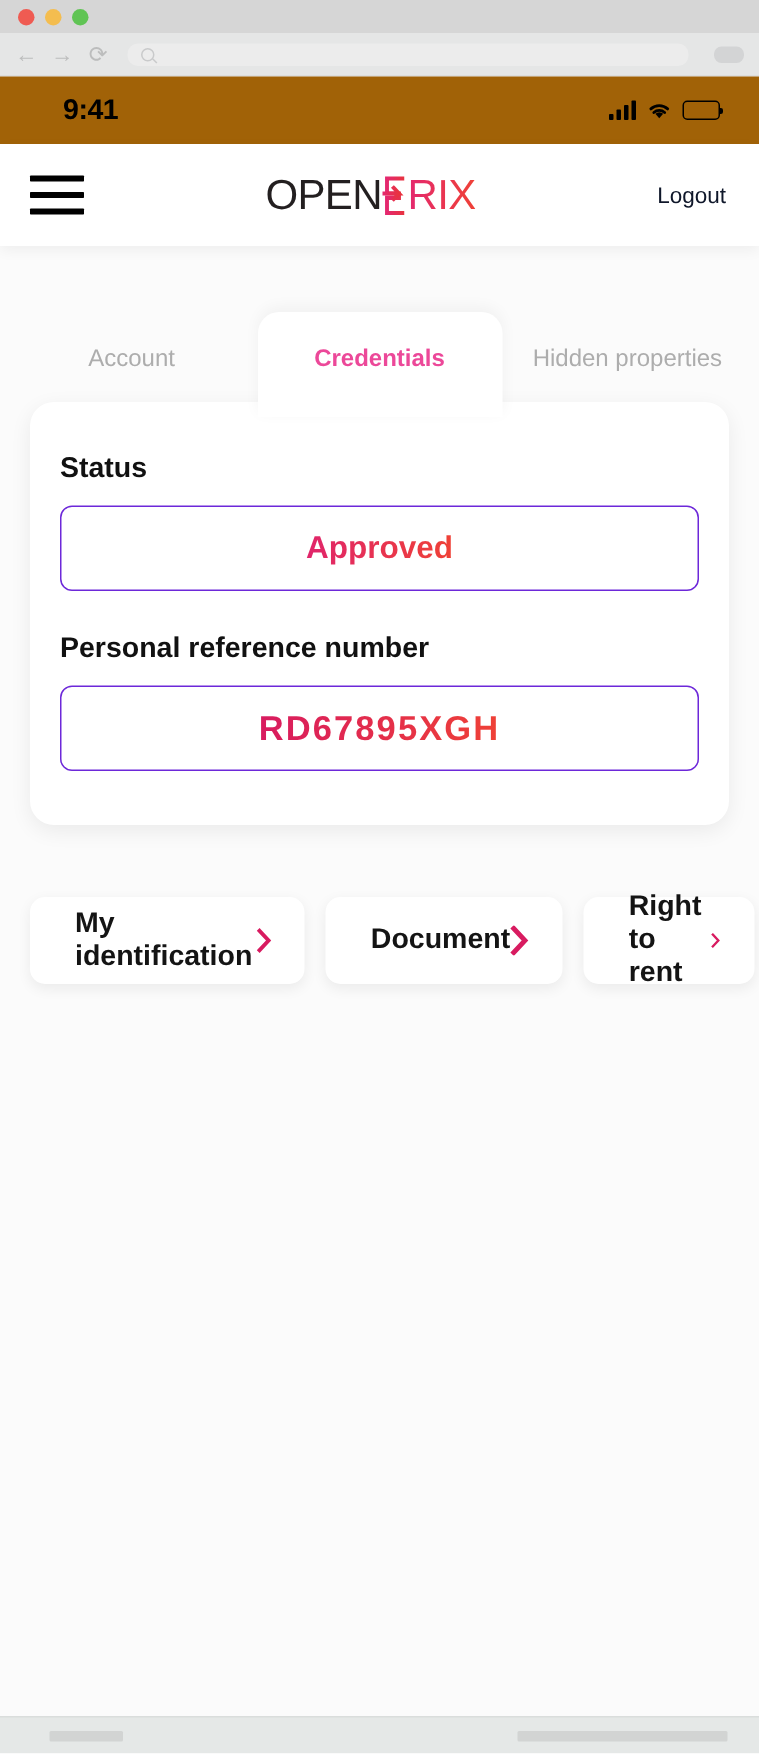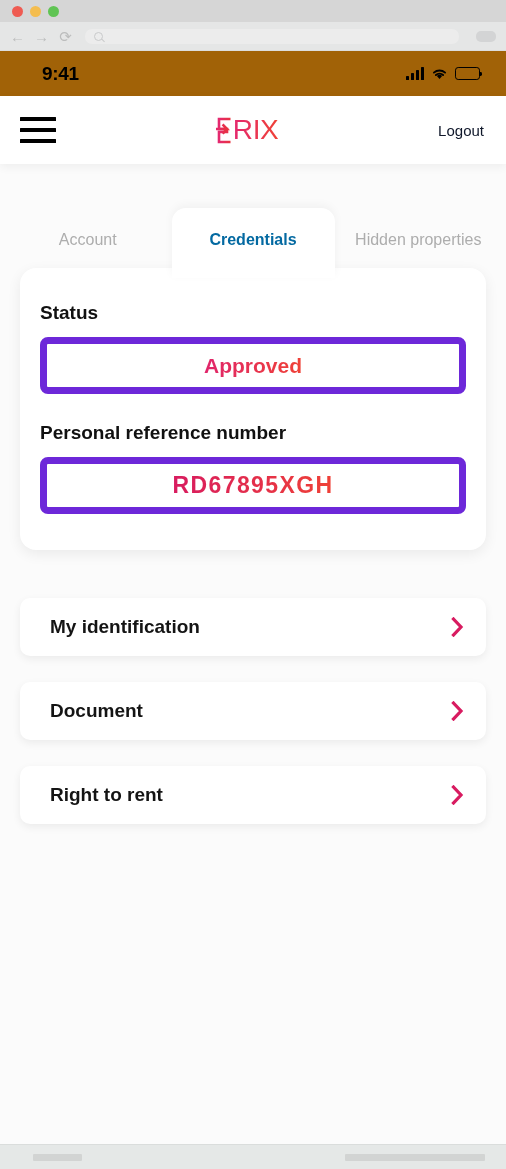--- a/index.html
+++ b/index.html
@@ -188,21 +188,21 @@
   .tab {
     flex: 1;
     text-align: center;
     font-size: 16px;
     color: #adadad;
     padding-bottom: 18px;
     cursor: pointer;
     line-height: 1.28;
   }
   .tab.active {
-    color: #0369a1;
+    color: #ec4899;
     font-weight: 700;
     background: #ffffff;
     border-radius: 14px 14px 0 0;
     padding-top: 22px;
     padding-bottom: 28px;
     margin-bottom: -10px;
     box-shadow: 0 -3px 10px rgba(0,0,0,0.045);
     position: relative;
     z-index: 3;
     flex: 0 0 163px;
@@ -219,21 +219,21 @@
     box-shadow: 0 4px 14px rgba(0,0,0,0.07);
   }
   .field-label {
     font-size: 19px;
     font-weight: 700;
     color: #111;
     margin-bottom: 13px;
   }
   .field-box {
     height: 57px;
-    border: 7px solid #6d28d9;
+    border: 1px solid #6d28d9;
     border-radius: 8px;
     display: flex;
     align-items: center;
     justify-content: center;
     background: #fff;
   }
   .field-box + .field-label { margin-top: 28px; }
   .value-approved {
     font-size: 21px;
     font-weight: 700;
@@ -246,21 +246,21 @@
     font-size: 23px;
     font-weight: 700;
     letter-spacing: 1.4px;
     background: linear-gradient(90deg, #d81b60 0%, #ef4136 100%);
     -webkit-background-clip: text;
     background-clip: text;
     color: transparent;
   }
 
   
-  .link-rows { margin: 48px 20px 0; display: flex; flex-direction: column; gap: 26px; }
+  .link-rows { margin: 48px 20px 0; display: flex; gap: 14px; }
   .link-row {
     height: 58px;
     background: #ffffff;
     border-radius: 10px;
     display: flex;
     align-items: center;
     justify-content: space-between;
     padding: 0 22px 0 30px;
     box-shadow: 0 3px 9px rgba(0,0,0,0.065);
     cursor: pointer;
@@ -330,20 +330,21 @@
   </div>
 
   <div class="app-header">
     <div class="hamburger">
       <span></span>
         <span></span>
         <span></span>
     </div>
 
     <div class="brand-logo">
+      <span class="brand-open">OPEN</span>
       <span class="brand-b-mark">
         <svg width="17" height="27" viewBox="0 0 17 27">
           <defs>
             <linearGradient id="bgrad" x1="0" y1="0" x2="1" y2="0">
               <stop offset="0" stop-color="#e4286f"></stop>
               <stop offset="1" stop-color="#e8333f"></stop>
             </linearGradient>
           </defs>
           <path d="M14.5 2 L3 2 L3 12 L11 12 L11 15 L3 15 L3 25 L14.5 25" stroke="url(#bgrad)" stroke-width="2.6" fill="none"></path>
           <path d="M0 12 L11 12 L7.5 8.3 M11 12 L7.5 15.7" stroke="url(#bgrad)" stroke-width="2.6" fill="none" stroke-linecap="square"></path>

